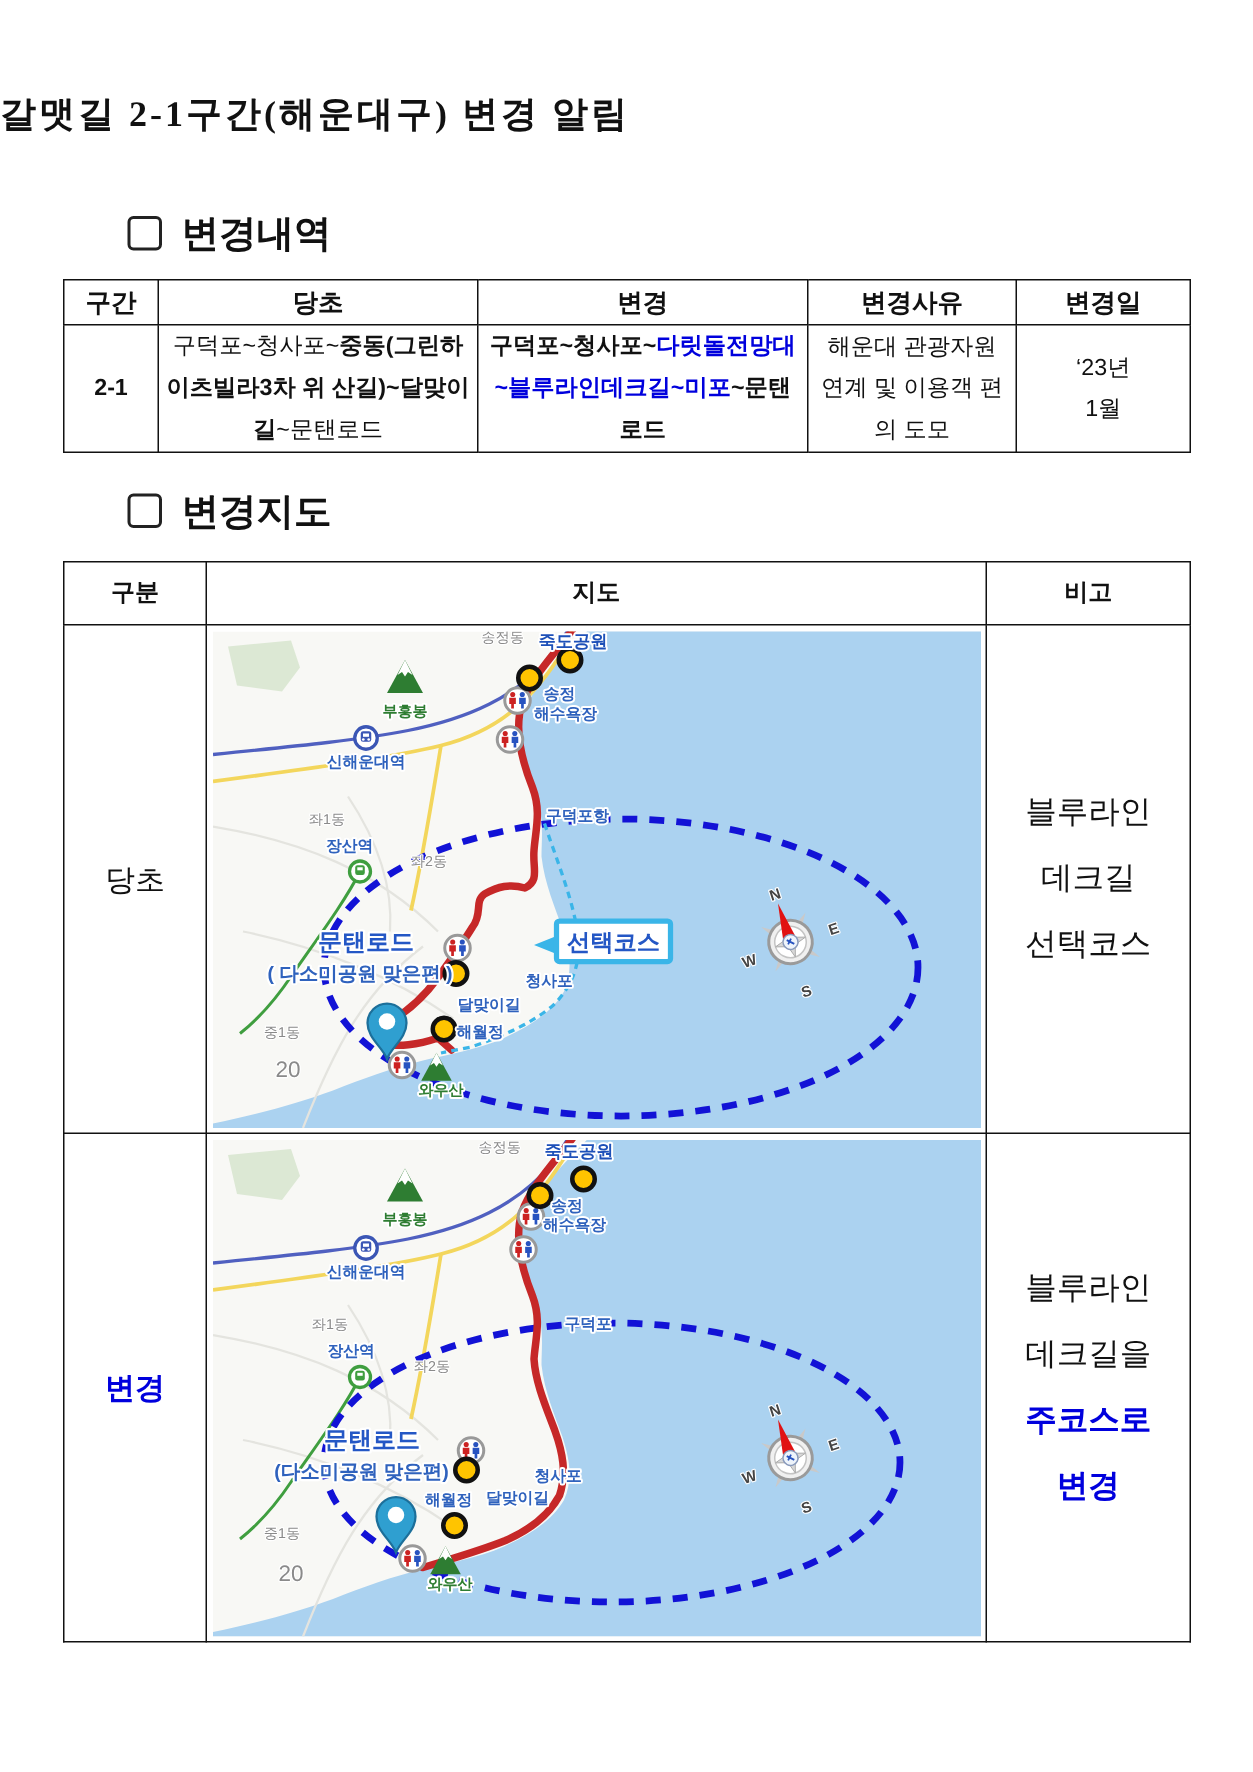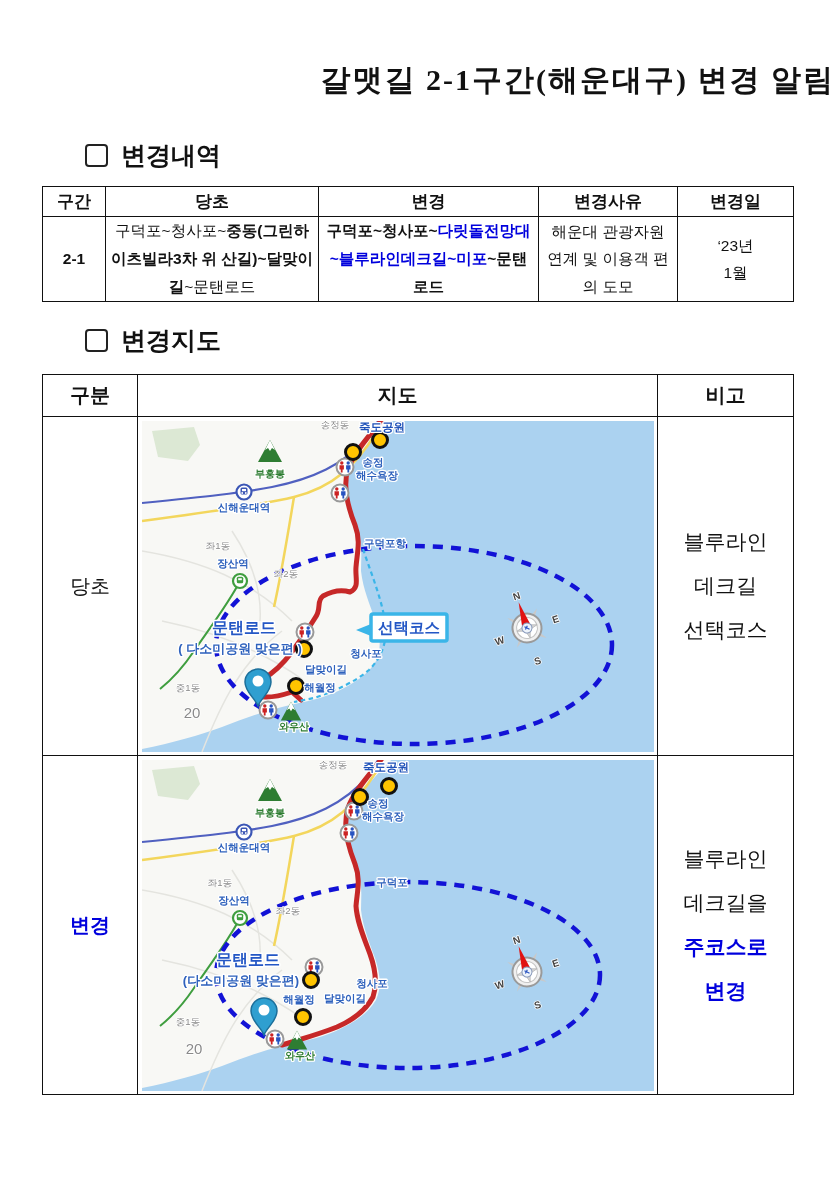--- a/index.html
+++ b/index.html
@@ -1,37 +1,37 @@
 <!DOCTYPE html>
 <html><head>
 <meta charset="utf-8">
 <style>
   html,body{margin:0;padding:0;background:#fff;}
   .page{position:relative;width:835px;height:1181px;background:#fff;
         font-family:"Liberation Sans",sans-serif;color:#111;overflow:hidden;}
-  .title{position:absolute;top:60px;left:0;width:100%;text-align:right;
-         font-family:"Liberation Serif",serif;font-size:30px;font-weight:700;letter-spacing:2px;}
+  .title{position:absolute;top:60px;left:0;width:100%;text-align:left;
+         font-family:"Liberation Serif",serif;font-size:24px;font-weight:700;letter-spacing:2px;}
   .sec{position:absolute;left:40px;display:flex;align-items:center;gap:13px;
        font-size:25px;font-weight:800;padding-left:45px;}
   .sec .box{width:19px;height:19px;border:2.5px solid #222;border-radius:4px;flex:0 0 auto;}
   .sec1{top:139px}.sec2{top:324px}
   table{border-collapse:collapse;table-layout:fixed;}
   .t1{position:absolute;left:42px;top:186px;width:751px;}
   .t1 th,.t1 td{border:1.6px solid #111;text-align:center;vertical-align:middle;padding:0 3px;}
   .t1 th{font-size:17px;height:29px;}
   .t1 td{font-size:15.5px;height:84px;}
   .seg{font-weight:700;font-size:16px;}
   .routecell{line-height:1.8;word-break:break-all;}
   .b{font-weight:700;}
   .blue{color:#0000dd;}
   .reason{line-height:1.75;}
   .datecell{line-height:1.75;}
   .t2{position:absolute;left:42px;top:374px;width:751px;}
   .t2 th,.t2 td{border:1.7px solid #111;text-align:center;vertical-align:middle;padding:0;}
-  .t2 th{font-size:20px;height:41px;}
+  .t2 th{font-size:16px;height:41px;}
   .gubun{font-size:20px;}
   .gubun.blue{font-weight:700;}
   .note{font-size:21px;line-height:2.1;}
   .mapcell{height:338px;}
   svg{display:block;margin:0 auto;}
   svg text{font-family:"Liberation Sans",sans-serif;text-anchor:middle;
            paint-order:stroke;stroke:#ffffff;stroke-width:2.6px;stroke-linejoin:round;}
   .ml{font-size:10.5px;fill:#2f62bd;font-weight:700;}
   .mlB{font-size:11.5px;fill:#1d50b8;font-weight:700;}
   .mlg{font-size:9.5px;fill:#8a8a8a;font-weight:400;stroke-width:1.5px;}

